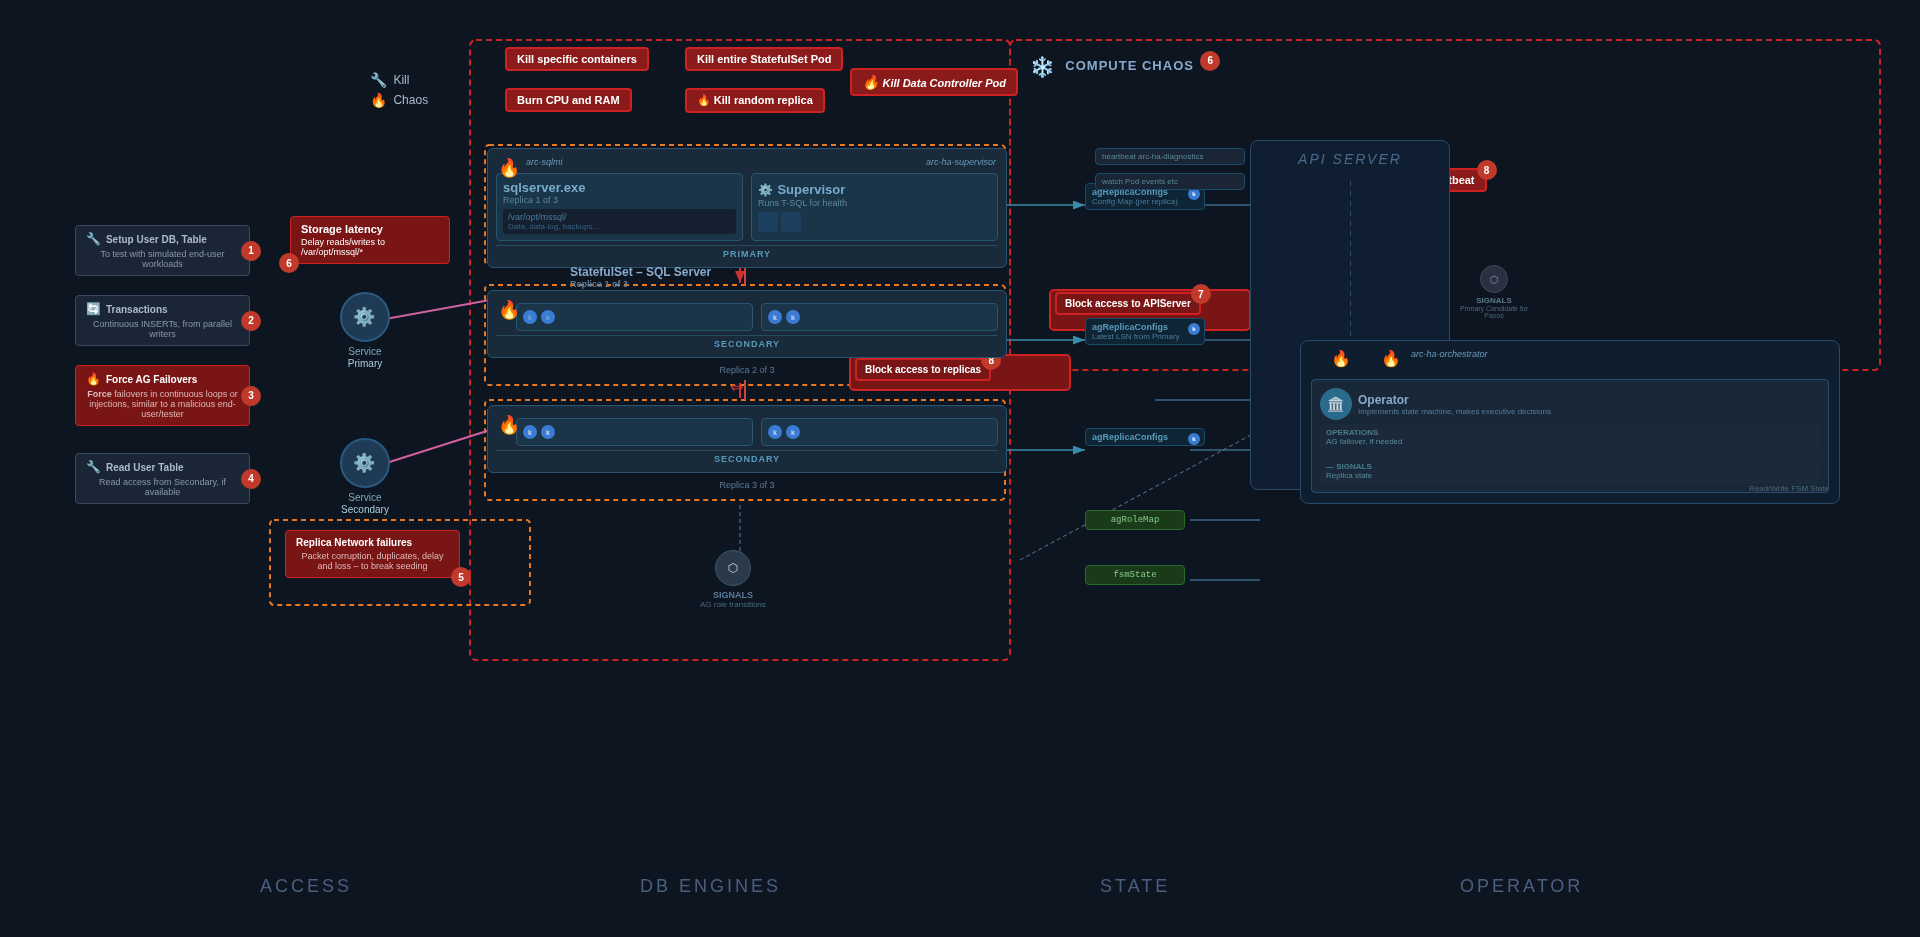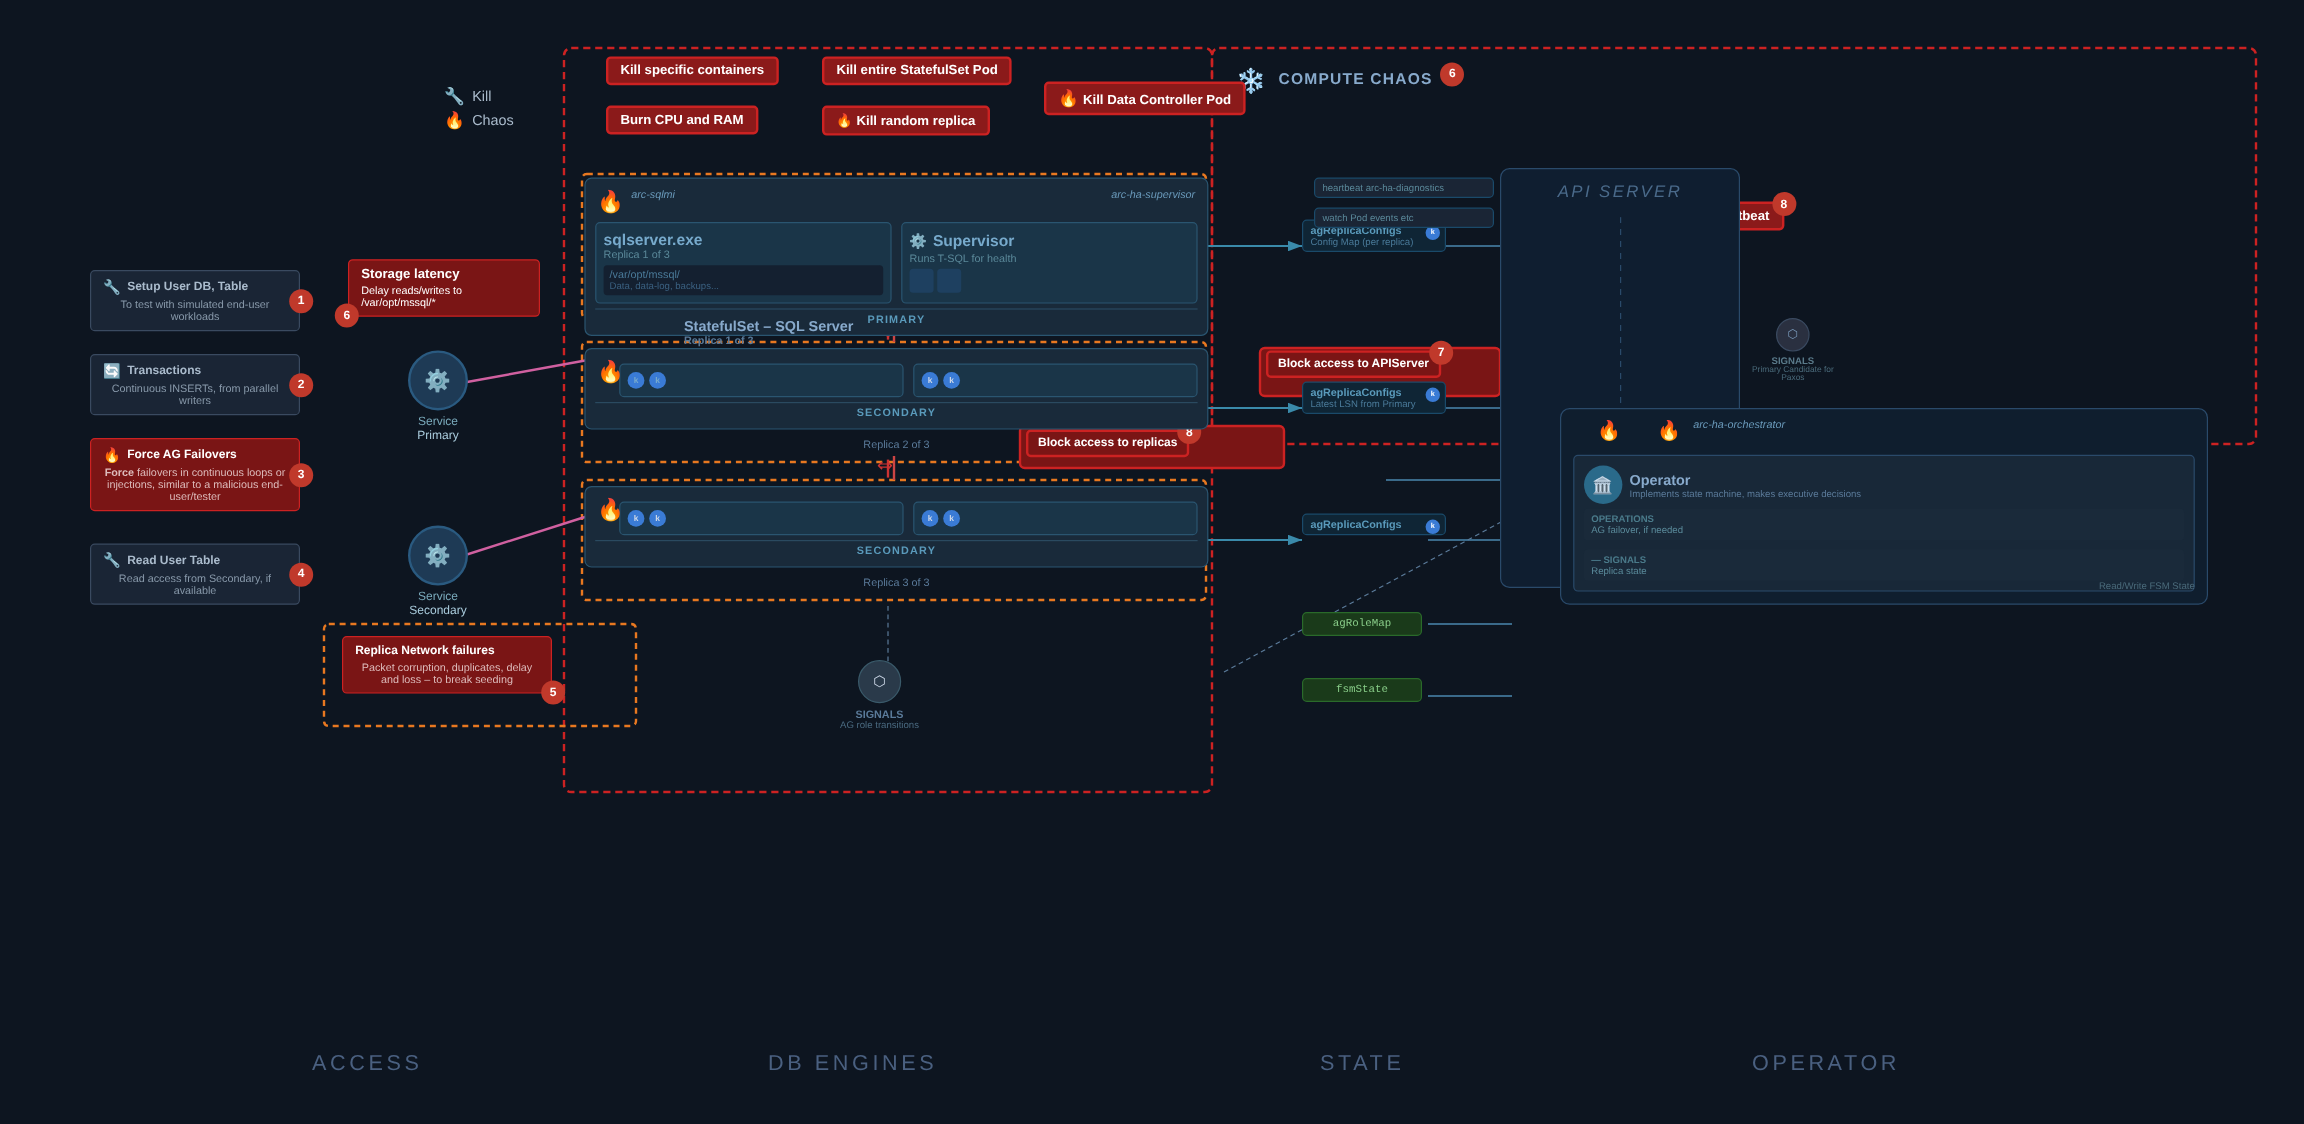--- a/index.html
+++ b/index.html
@@ -221,21 +221,21 @@
   </div>
 
   <div class="chaos-box" style="left:685px; top:47px;">
     <span>Kill entire StatefulSet Pod</span>
   </div>
 
   <div class="chaos-box" style="left:685px; top:88px;">
     <span>🔥 Kill random replica</span>
   </div>
 
-  <div class="chaos-box" style="left:870px; top:68px;">
+  <div class="chaos-box" style="left:850px; top:68px;font-style:italic;">
     <span style="font-size:14px;">🔥</span>
     <span>Kill Data Controller Pod</span>
   </div>
 
   <div class="chaos-box" style="left:1380px; top:168px;">
     <span>Block heartbeat</span>
     <span class="number-badge" style="position:absolute; right:-12px; top:-10px;">8</span>
   </div>
 
   <div class="step-box red-bg" style="left:290px; top:216px; width:160px;">
@@ -311,21 +311,21 @@
   </div>
 
   <div style="position:absolute; left:487px; top:148px; width:520px; background:#192a3a; border:1px solid #2a5570; border-radius:6px; padding:8px;">
 
     <span style="position:absolute; left:10px; top:8px; font-size:18px;">🔥</span>
 
     <div style="margin-left:30px; font-size:9px; color:#6a9abb; font-style:italic;">arc-sqlmi</div>
 
     <div style="position:absolute; right:10px; top:8px; font-size:9px; color:#6a9abb; font-style:italic;">arc-ha-supervisor</div>
 
-    <div style="display:flex; gap:8px; margin-top:18px;">
+    <div style="display:flex; gap:8px; margin-top:6px;">
 
       <div style="flex:1; background:#1a3548; border:1px solid #2a5570; border-radius:4px; padding:6px;">
         <div style="font-size:13px; font-weight:bold; color:#77aacc;">sqlserver.exe</div>
         <div style="font-size:9px; color:#5a8899;">Replica 1 of 3</div>
         <div style="margin-top:4px; background:#142030; border-radius:3px; padding:3px 5px;">
           <div style="font-size:9px; color:#4a7a99;">/var/opt/mssql/</div>
           <div style="font-size:8px; color:#3a6080;">Data, data-log, backups...</div>
         </div>
       </div>
 

